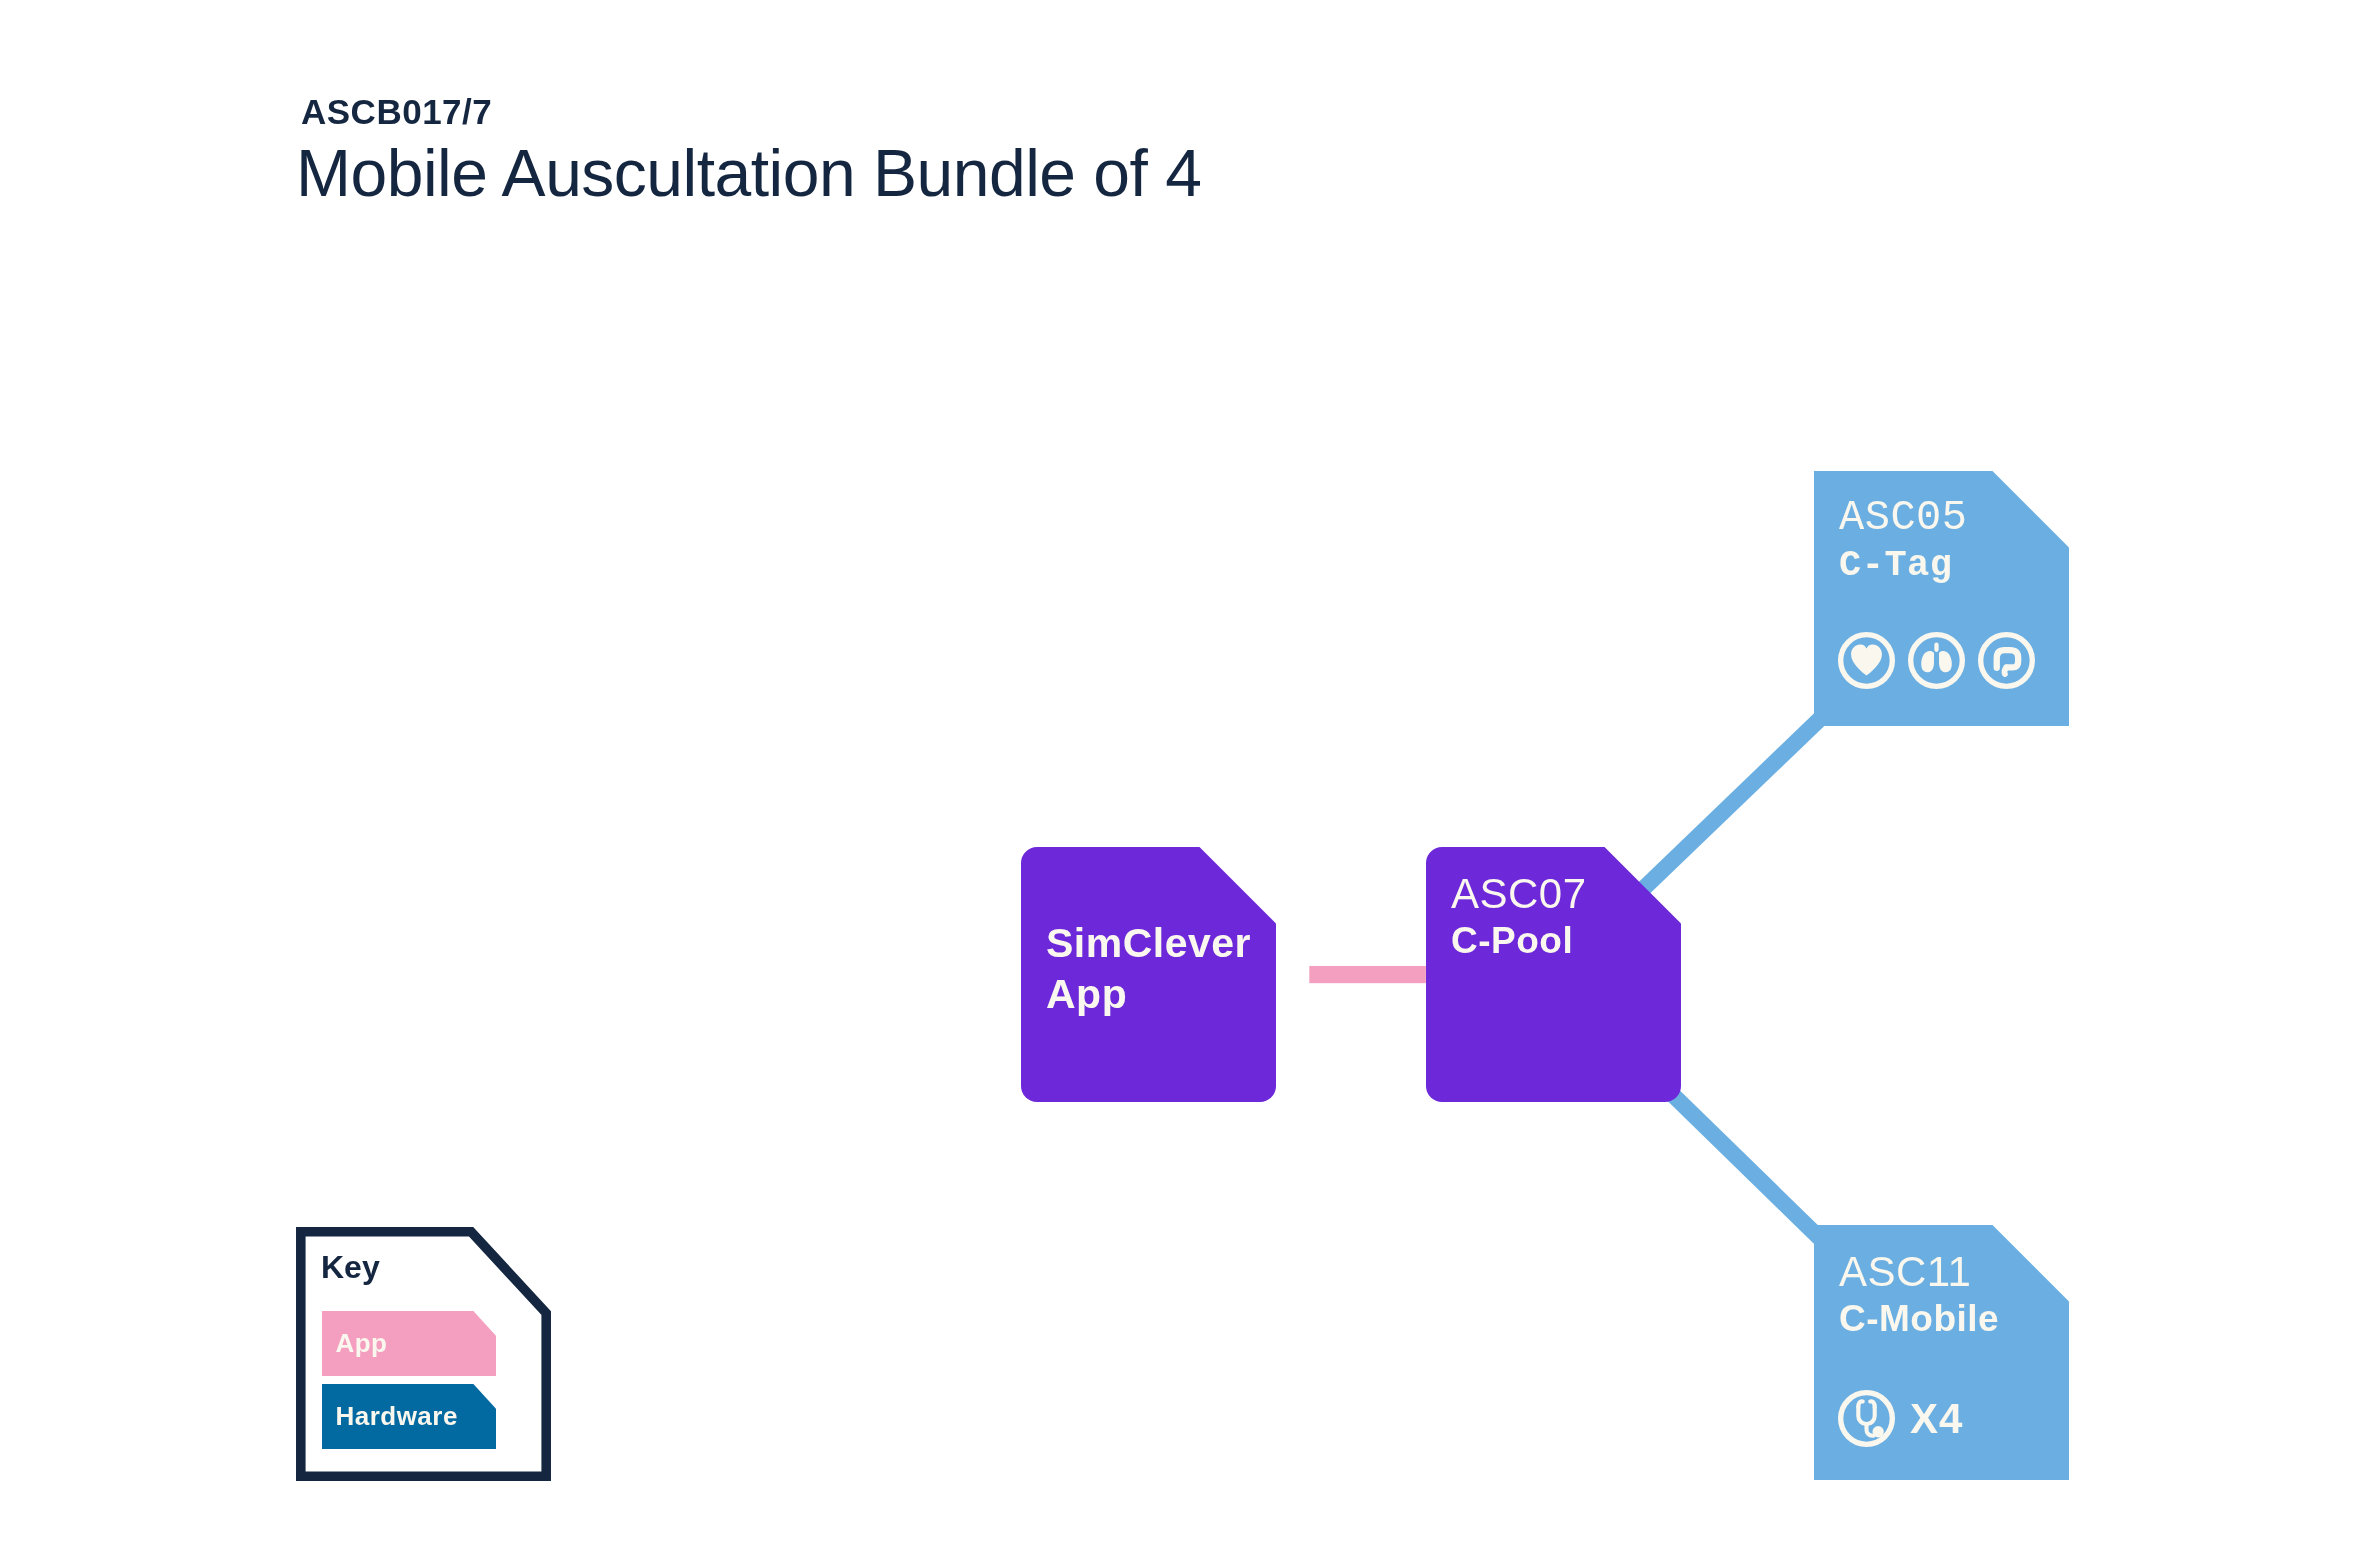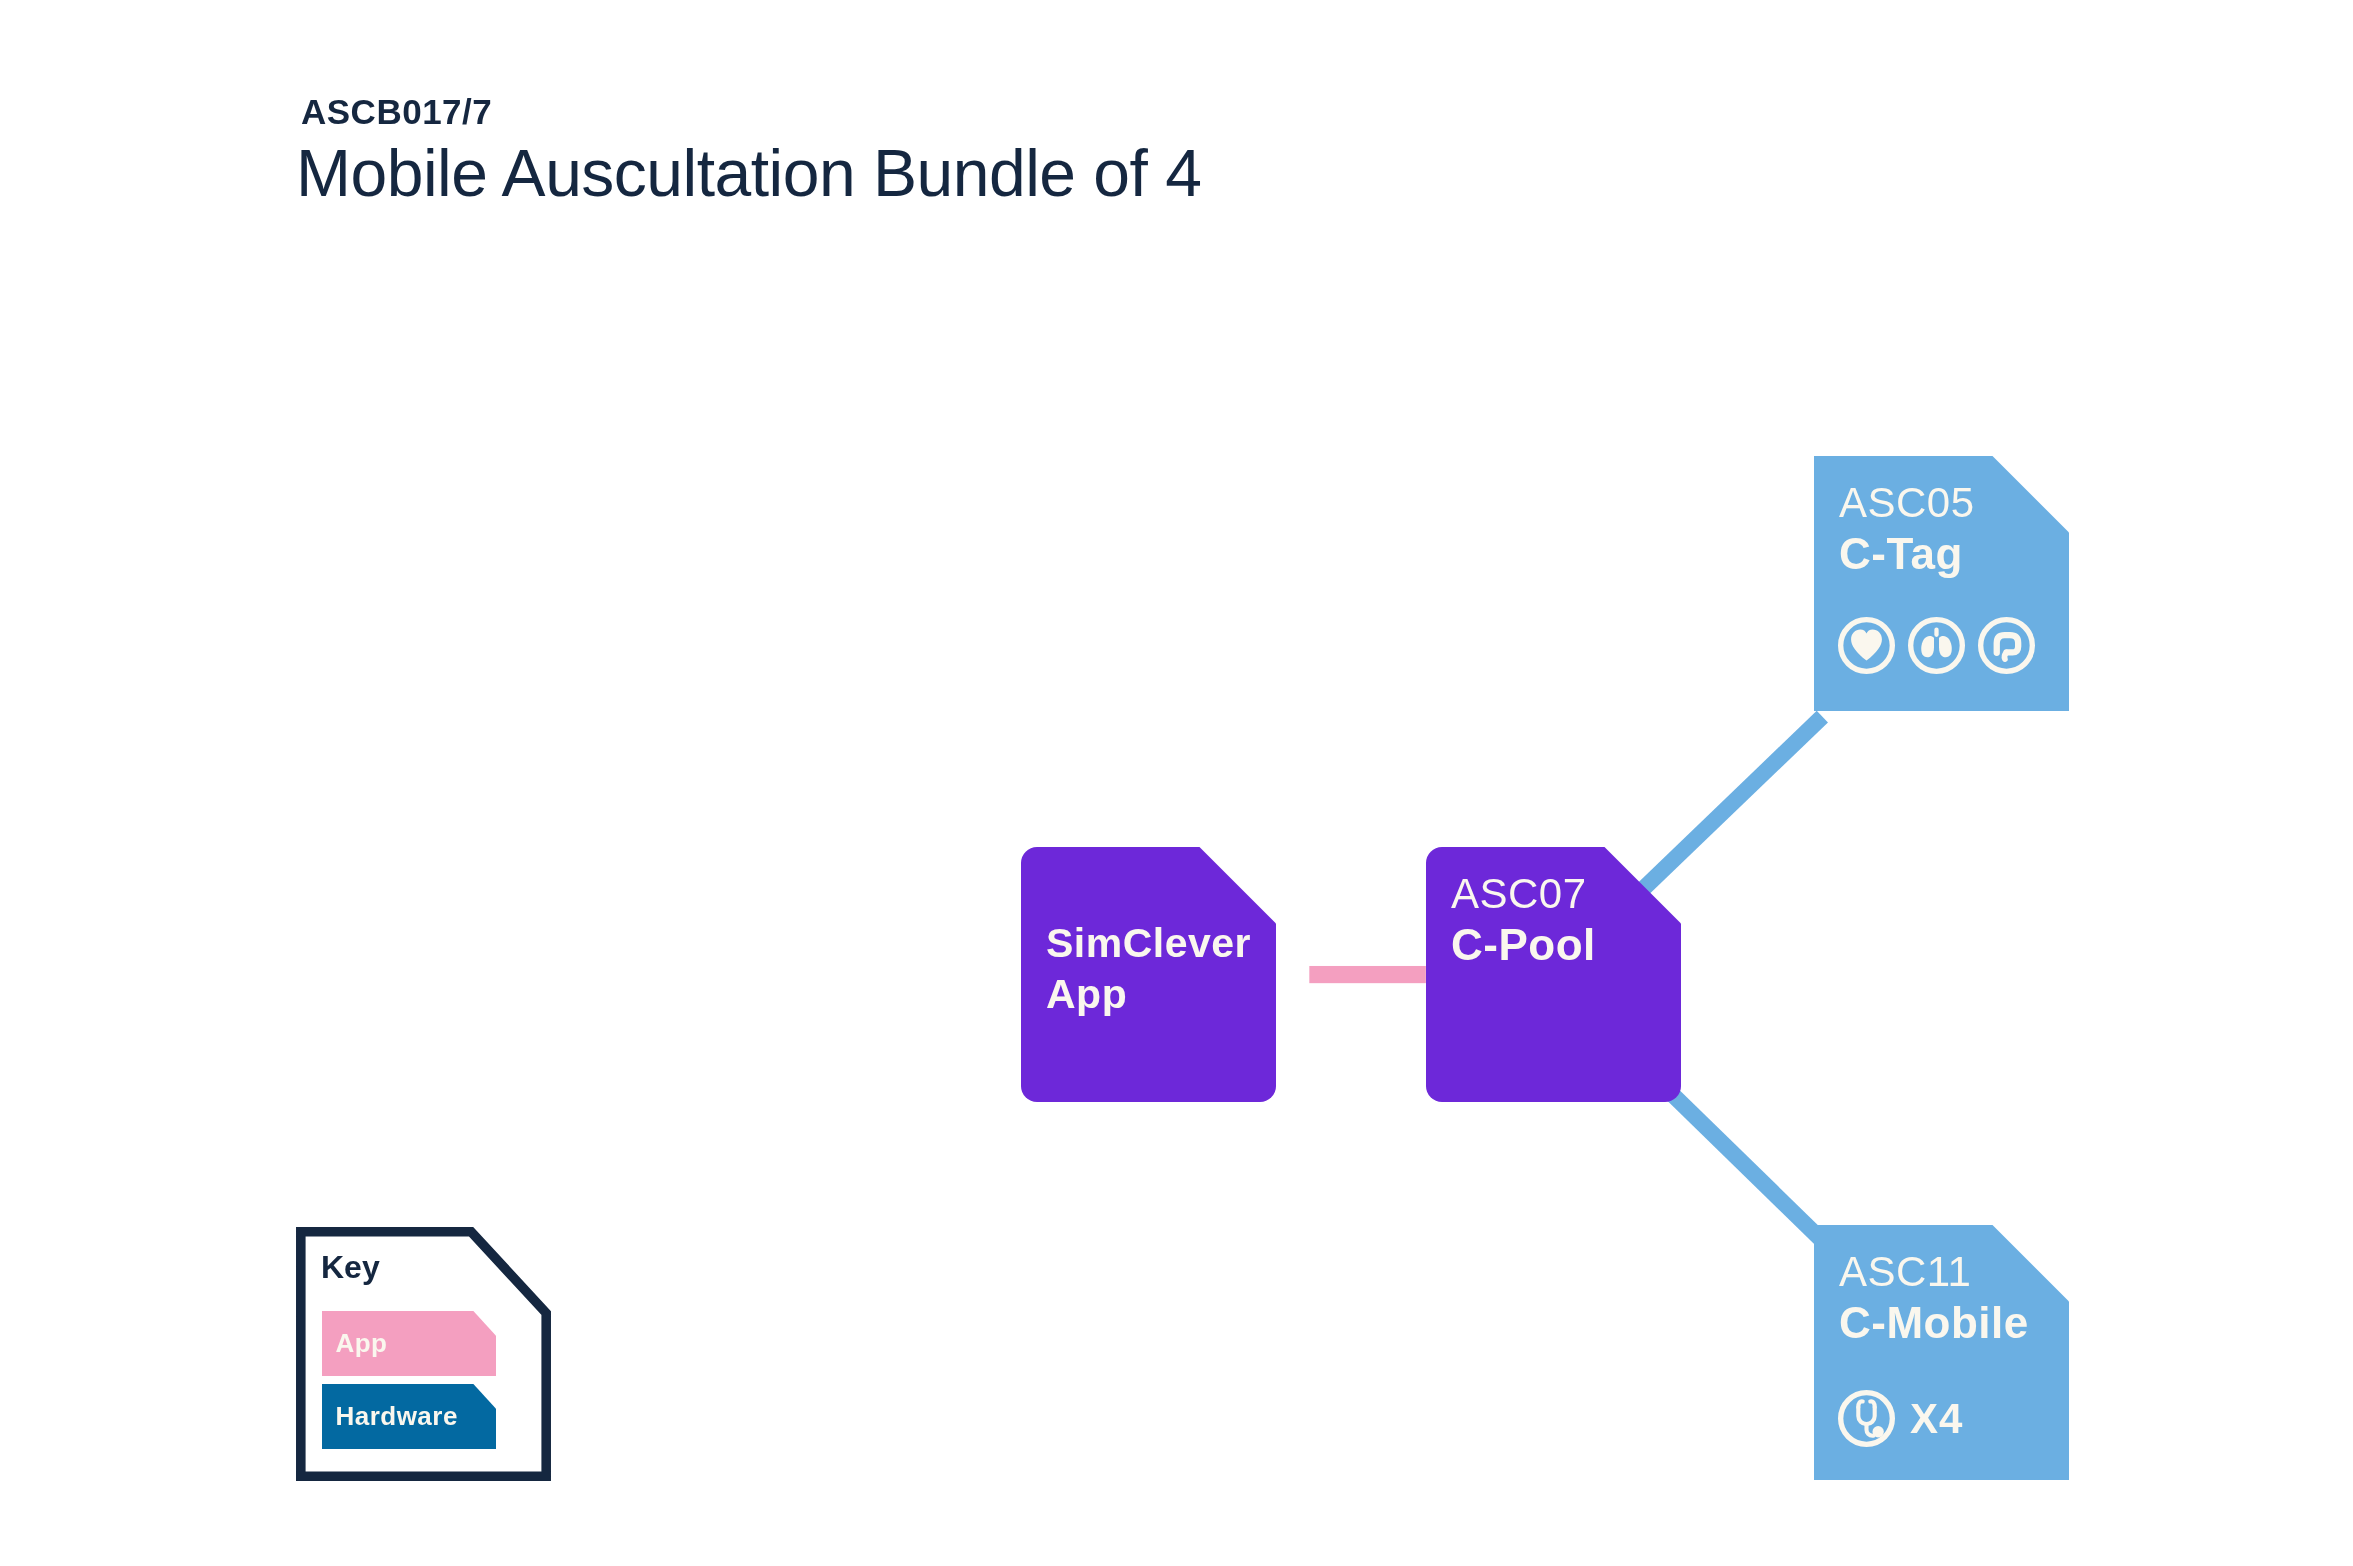--- a/index.html
+++ b/index.html
@@ -21,21 +21,21 @@
   
   .node{
     position:absolute;width:255px;height:255px;z-index:2;
     clip-path:polygon(0 0, 70% 0, 100% 30%, 100% 100%, 0 100%);
     box-sizing:border-box;color:#FAF7EE;
   }
   .node.app{background:#6d28d9;border-radius:16px;}
   .node.hardware{background:#6BAFE2;}
   .node-text{position:absolute;left:25px;top:22px;line-height:1.2;}
   .node-code{font-size:42px;font-weight:400;letter-spacing:0.5px;display:block;}
-  .node-name{font-size:44px;font-weight:700;letter-spacing:0.5px;display:block;}
+  .node-name{font-size:37px;font-weight:700;letter-spacing:0.5px;display:block;}
   .node-title{position:absolute;left:25px;top:71px;font-size:41px;font-weight:700;line-height:1.24;letter-spacing:0.5px;}
   .node-title span{display:block;}
   .icon-row{position:absolute;left:21px;top:158px;display:flex;gap:7.2px;}
   .icon{width:63px;height:63px;display:block;}
   .qty-row{position:absolute;left:21px;top:162px;display:flex;align-items:center;gap:12px;}
   .qty-label{font-size:42px;font-weight:600;letter-spacing:1px;color:#FAF7EE;}
   
   .key-box{position:absolute;left:296px;top:1227px;width:255px;height:254px;z-index:2;padding-left:23px;}
   .key-outline{position:absolute;left:0;top:0;}
   .key-title{position:absolute;left:25px;top:22px;font-size:32px;font-weight:600;color:#152740;}
@@ -69,21 +69,21 @@
     </div>
   </div>
 
   <div class="node app" style="left:1426px;top:847px;">
     <div class="node-text">
       <span class="node-code">ASC07</span>
       <span class="node-name">C-Pool</span>
     </div>
   </div>
 
-  <div class="node hardware" style="left:1814px;top:456px;">
+  <div class="node hardware" style="left:1814px;top:471px;font-family:Liberation Mono, monospace;">
     <div class="node-text">
       <span class="node-code">ASC05</span>
       <span class="node-name">C-Tag</span>
     </div>
     <div class="icon-row">
       <svg class="icon" viewBox="0 0 100 100">
         <circle cx="50" cy="50" r="41" fill="none" stroke="#FAF7EE" stroke-width="8.5"></circle>
         <path fill="#FAF7EE" d="M50 74 C33.5 61 25.5 50.5 25.5 40 C25.5 30.8 32.3 24.5 40.2 24.5
           C44.9 24.5 48.7 27 50 31 C51.3 27 55.1 24.5 59.8 24.5 C67.7 24.5 74.5 30.8 74.5 40
           C74.5 50.5 66.5 61 50 74 Z"></path>

